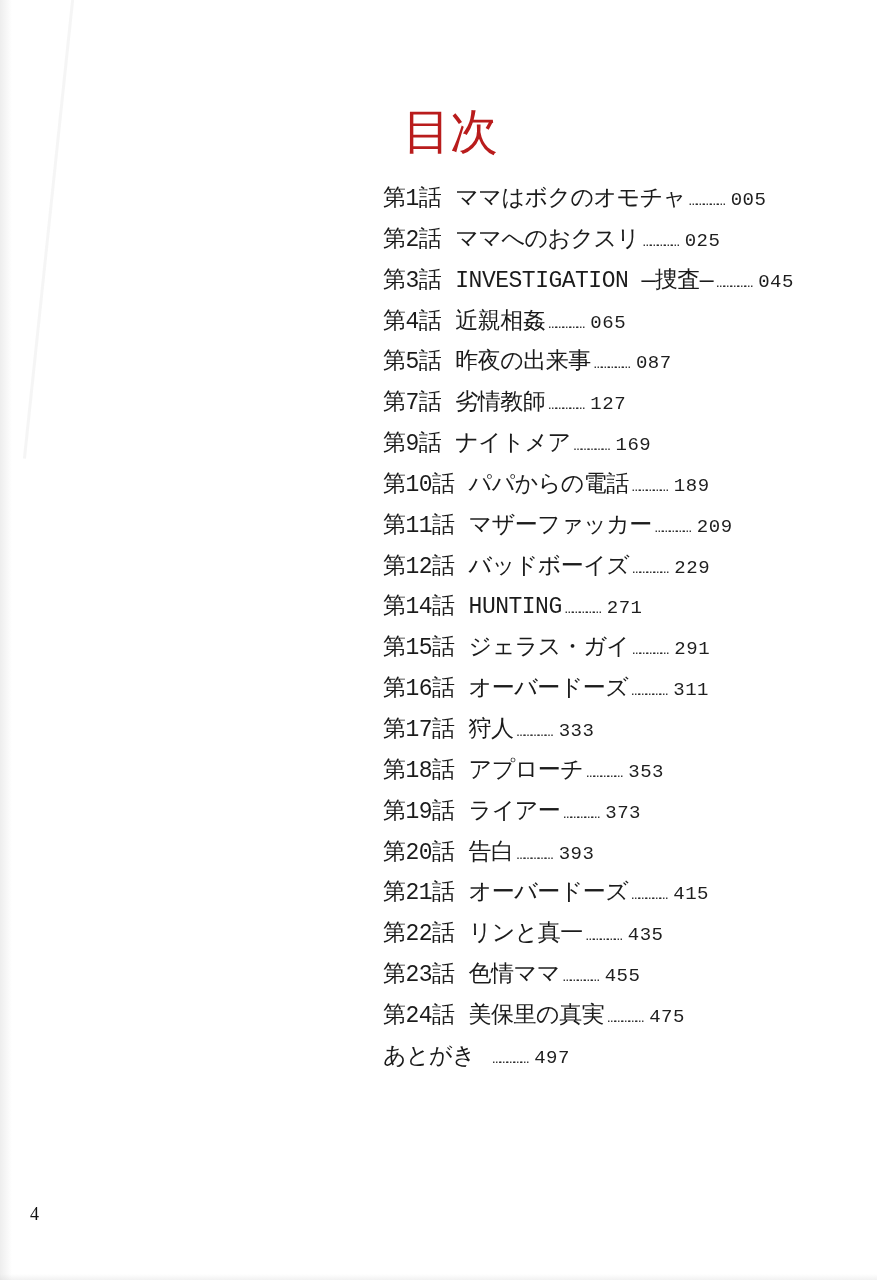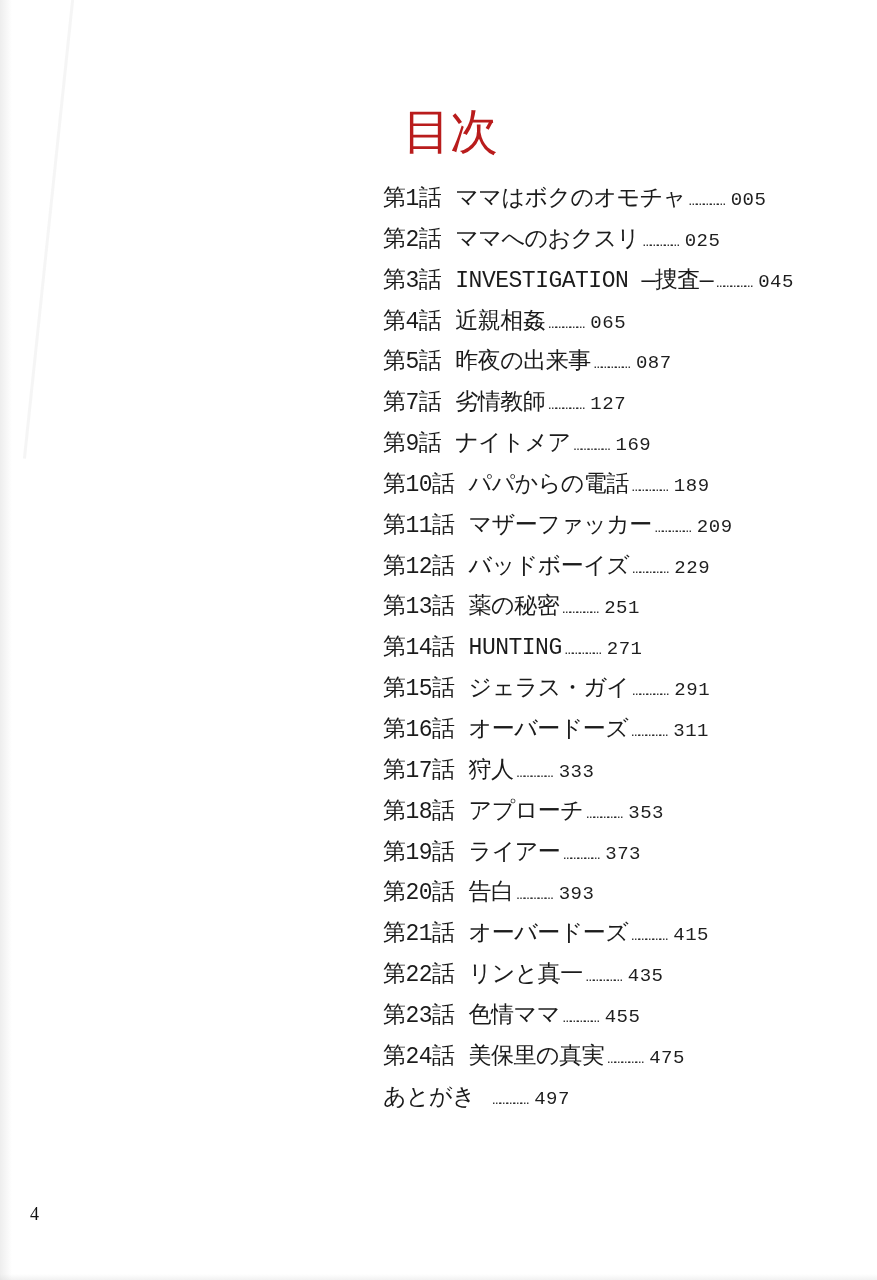--- a/index.html
+++ b/index.html
@@ -135,23 +135,20 @@
   </div>
 
   <div class="toc-row">
     <span class="chapter-label">第11話</span><span class="chapter-title">マザーファッカー</span><span class="dot-leader">……………</span><span class="entry-page-number">209</span>
   </div>
 
   <div class="toc-row">
     <span class="chapter-label">第12話</span><span class="chapter-title">バッドボーイズ</span><span class="dot-leader">……………</span><span class="entry-page-number">229</span>
   </div>
 
-  <div class="toc-row">
-    <span class="chapter-label">第13話</span><span class="chapter-title">薬の秘密</span><span class="dot-leader">……………</span><span class="entry-page-number">251</span>
-  </div>
 
   <div class="toc-row">
     <span class="chapter-label">第14話</span><span class="chapter-title">HUNTING</span><span class="dot-leader">……………</span><span class="entry-page-number">271</span>
   </div>
 
   <div class="toc-row">
     <span class="chapter-label">第15話</span><span class="chapter-title">ジェラス・ガイ</span><span class="dot-leader">……………</span><span class="entry-page-number">291</span>
   </div>
 
   <div class="toc-row">

